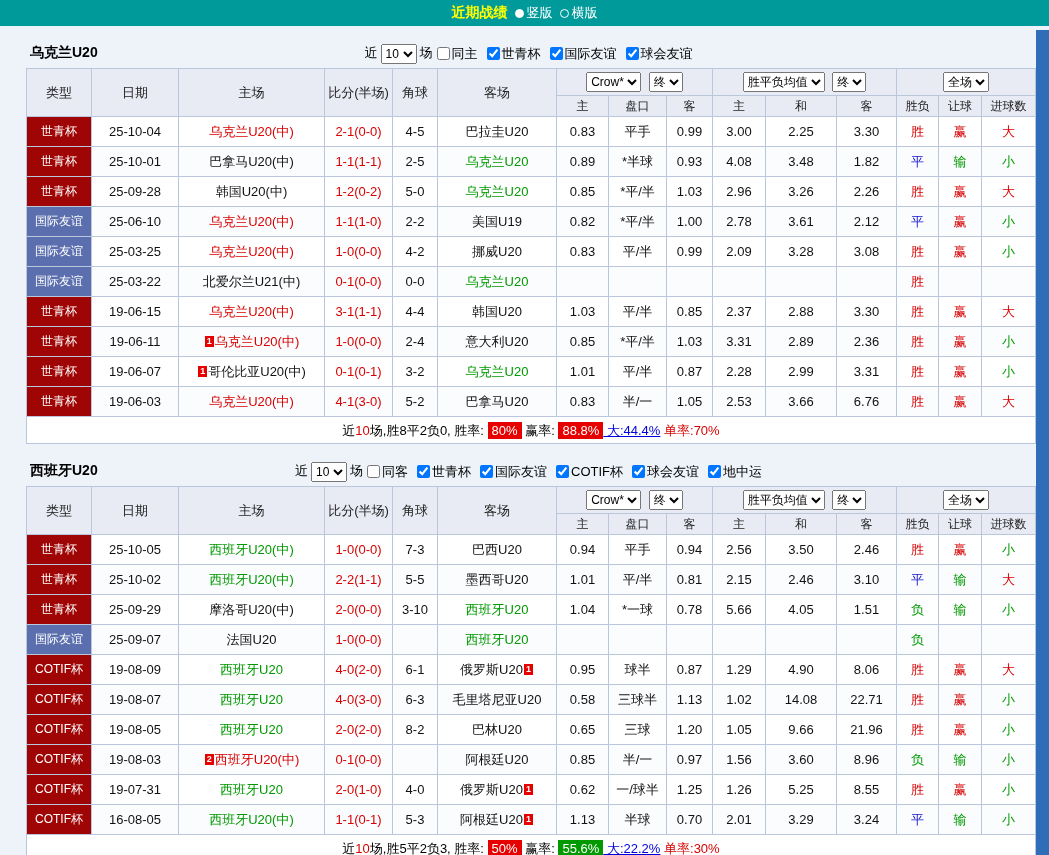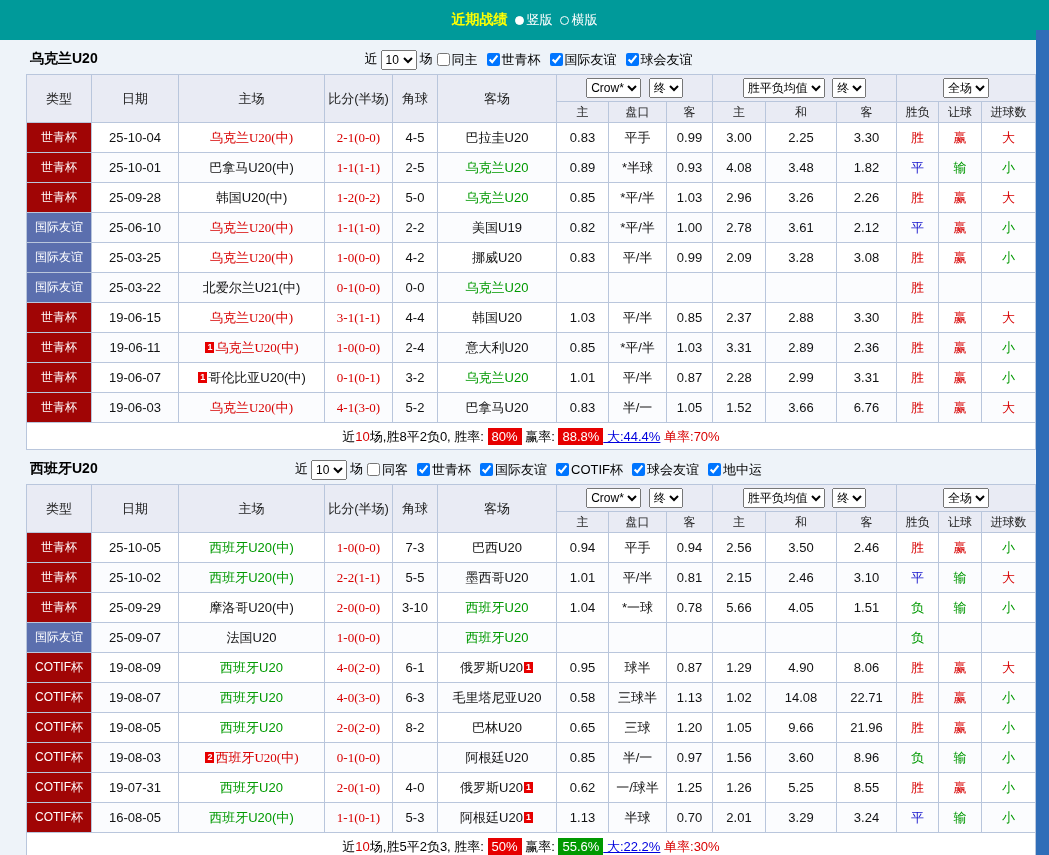--- a/index.html
+++ b/index.html
@@ -5,46 +5,46 @@
   :root{
     --topbar-bg:#009a9a; --title-yellow:#ffff00; --league-maroon:#a00505;
     --league-slate:#5b6fae; --accent-red:#d80000; --accent-green:#009900;
     --accent-blue:#1414cc; --strip-blue:#2f6db8; --header-bg:#e9ebf4; --border:#b9c6dc;
   }
   *{box-sizing:border-box;}
   html,body{margin:0;padding:0;}
   body{font-family:"Liberation Sans","DejaVu Sans",sans-serif;background:#eef3f9;}
   .page{width:1049px;height:855px;position:relative;overflow:hidden;background:#eef3f9;}
   .right-strip{position:absolute;right:0;top:30px;width:13px;height:825px;background:var(--strip-blue);}
-  .topbar{height:40px;background:var(--topbar-bg);display:flex;align-items:center;justify-content:center;gap:7px;}
+  .topbar{height:26px;background:var(--topbar-bg);display:flex;align-items:center;justify-content:center;gap:7px;}
   .topbar .title{color:var(--title-yellow);font-weight:bold;font-size:14px;}
   .layout-opt{display:inline-flex;align-items:center;gap:3px;cursor:pointer;}
   .radio{width:9px;height:9px;border:1px solid #fff;border-radius:50%;display:inline-block;background:transparent;}
   .radio.sel{background:#fff;}
   .opt-label{color:#fff;font-size:13px;}
   .content{margin-left:26px;width:1010px;}
-  .section{margin-top:6px;}
+  .section{margin-top:14px;}
   .section-head{position:relative;height:26px;margin-bottom:2px;}
   .team-name{position:absolute;left:4px;top:50%;transform:translateY(-50%);font-weight:bold;font-size:14px;color:#000;}
   .filters{width:100%;text-align:center;font-size:13px;color:#000;line-height:26px;}
   .filters select{font-size:12px;height:20px;vertical-align:middle;margin:0 3px;}
   .cb-wrap{margin-right:5px;white-space:nowrap;cursor:pointer;}
   .cb-wrap input{vertical-align:middle;margin:0 2px 0 4px;width:13px;height:13px;}
   .cb-label{vertical-align:middle;}
   table{border-collapse:collapse;table-layout:fixed;width:1010px;background:#fff;font-size:13px;border-radius:23px;}
   th,td{border:1px solid var(--border);text-align:center;padding:0;overflow:hidden;white-space:nowrap;}
   thead th{background:var(--header-bg);font-weight:normal;color:#222;}
   .hr1 th{height:27px;font-size:13px;}
   .hr2 th{height:21px;font-size:12px;}
   .hsel{font-size:12px;height:20px;margin:0 2px;}
   tbody td{height:30px;color:#000;}
   tbody tr:nth-child(even){background:#fbfcfe;}
   .lg-maroon{background:var(--league-maroon);color:#fff;font-size:12px;}
   .lg-slate{background:var(--league-slate);color:#fff;font-size:12px;}
-  .c-red{color:var(--accent-red);font-family:Liberation Serif, serif;}
+  .c-red{color:var(--accent-red);}
   .c-green{color:var(--accent-green);}
   .c-blue{color:var(--accent-blue);}
   .c-blk{color:#111;}
   .team{cursor:pointer;}
   .card{background:#e60000;color:#fff;font-size:9px;line-height:11px;padding:0 2px;display:inline-block;margin:0 1px;vertical-align:2px;font-weight:bold;}
   .summary{border:1px solid var(--border);border-top:0;background:#fff;text-align:center;font-size:13px;height:27px;line-height:27px;}
   .seg-plain{color:#000;}
   .seg-red{color:var(--accent-red);}
   .seg-blue{color:#0000dd;text-decoration:underline;}
   .seg-bred{background:#e60000;color:#fff;padding:1px 4px;}
@@ -281,21 +281,21 @@
             <tr>
               <td class="lg-maroon">世青杯</td>
               <td class="c-blk">19-06-03</td>
               <td><span class="team c-red">乌克兰U20(中)</span></td>
               <td class="c-red">4-1(3-0)</td>
               <td class="c-blk">5-2</td>
               <td><span class="team c-blk">巴拿马U20</span></td>
               <td class="c-blk">0.83</td>
               <td class="c-blk">半/一</td>
               <td class="c-blk">1.05</td>
-              <td class="c-blk">1.52</td>
+              <td class="c-blk">2.53</td>
               <td class="c-blk">3.66</td>
               <td class="c-blk">6.76</td>
               <td class="c-red">胜</td>
               <td class="c-red">赢</td>
               <td class="c-red">大</td>
             </tr>
           </tbody>
       </table>
       <div class="summary" id="summary-0"><span class="seg-plain">近</span><span class="seg-red">10</span><span class="seg-plain">场,胜8平2负0, 胜率: </span><span class="seg-bred">80%</span><span class="seg-plain"> 赢率: </span><span class="seg-bred">88.8%</span><span class="seg-blue"> 大:44.4%</span><span class="seg-red"> 单率:70%</span></div>
     </div>

